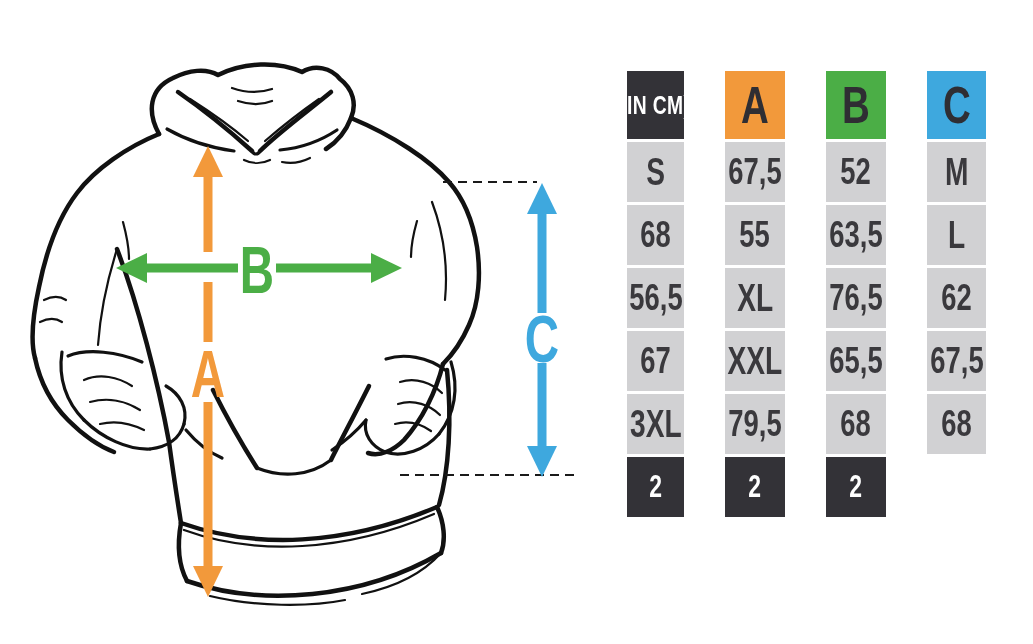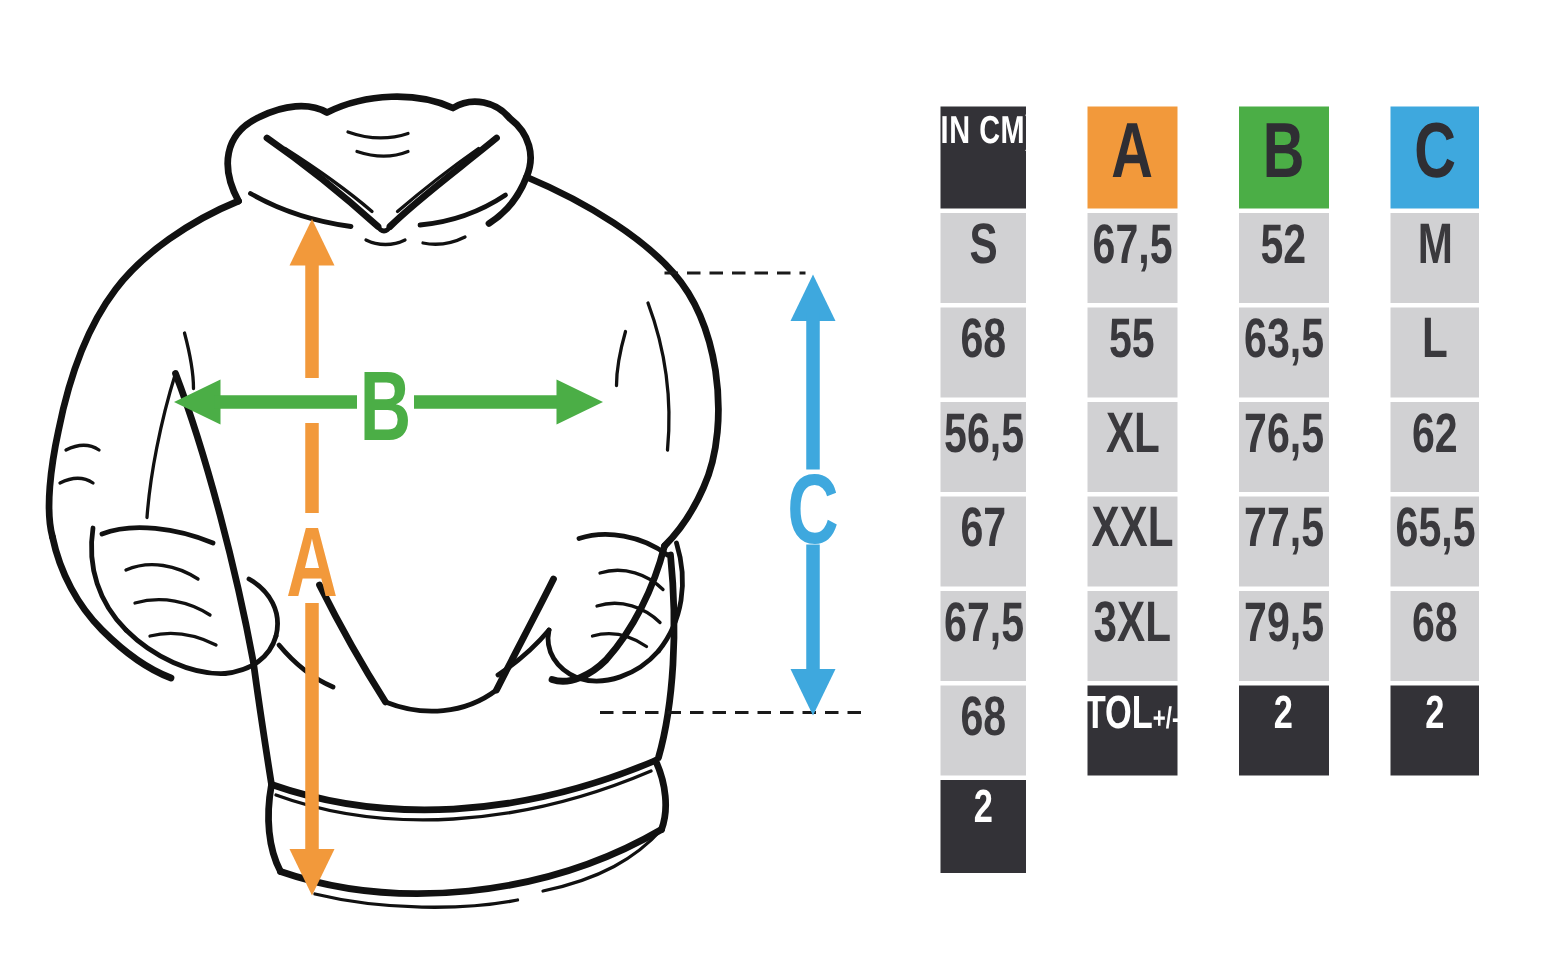--- a/index.html
+++ b/index.html
@@ -32,21 +32,21 @@
 
   
   .size-table{
     position:absolute;left:591px;top:71px;width:396px;height:511px;
     display:grid;
     grid-template-columns:93px 96px 96px 95px;
     grid-template-rows:68px 60px 60px 60px 60px 60px 60px 62px;
     gap:3px 5px;background:#fff;
   }
   .cell{
-    display:flex;align-items:flex-start;justify-content:center;
+    display:flex;align-items:center;justify-content:center;
     background:var(--gray);color:var(--ink);
     font-weight:700;
     margin-left:36px;
   }
   .cell.dark{background:var(--dark);color:#fff;}
   .cell.orange{background:var(--orange);color:#2f2e33;}
   .cell.green{background:var(--green);color:#2f2e33;}
   .cell.blue{background:var(--blue);color:#2f2e33;}
   .cnd{display:inline-block;transform:scaleX(0.74);white-space:nowrap;}
   .unit .cnd{font-size:26px;letter-spacing:0.5px;}
@@ -215,45 +215,39 @@
         <span class="cnd">62</span>
       </div>
     <div class="cell val">
         <span class="cnd">67</span>
       </div>
 
     <div class="cell sizelabel">
         <span class="cnd">XXL</span>
       </div>
     <div class="cell val">
-        <span class="cnd">77,5</span>
-      </div>
-    <div class="cell val">
         <span class="cnd">65,5</span>
       </div>
     <div class="cell val">
         <span class="cnd">67,5</span>
       </div>
 
     <div class="cell sizelabel">
         <span class="cnd">3XL</span>
       </div>
     <div class="cell val">
         <span class="cnd">79,5</span>
       </div>
     <div class="cell val">
         <span class="cnd">68</span>
       </div>
     <div class="cell val">
         <span class="cnd">68</span>
       </div>
 
-    <div class="cell dark tol">
-      <span class="cnd"><span>TOL</span><span class="suffix">+/-</span></span>
-    </div>
     <div class="cell dark tol">
         <span class="cnd">2</span>
       </div>
     <div class="cell dark tol">
         <span class="cnd">2</span>
       </div>
     <div class="cell dark tol">
         <span class="cnd">2</span>
       </div>
   </div>

